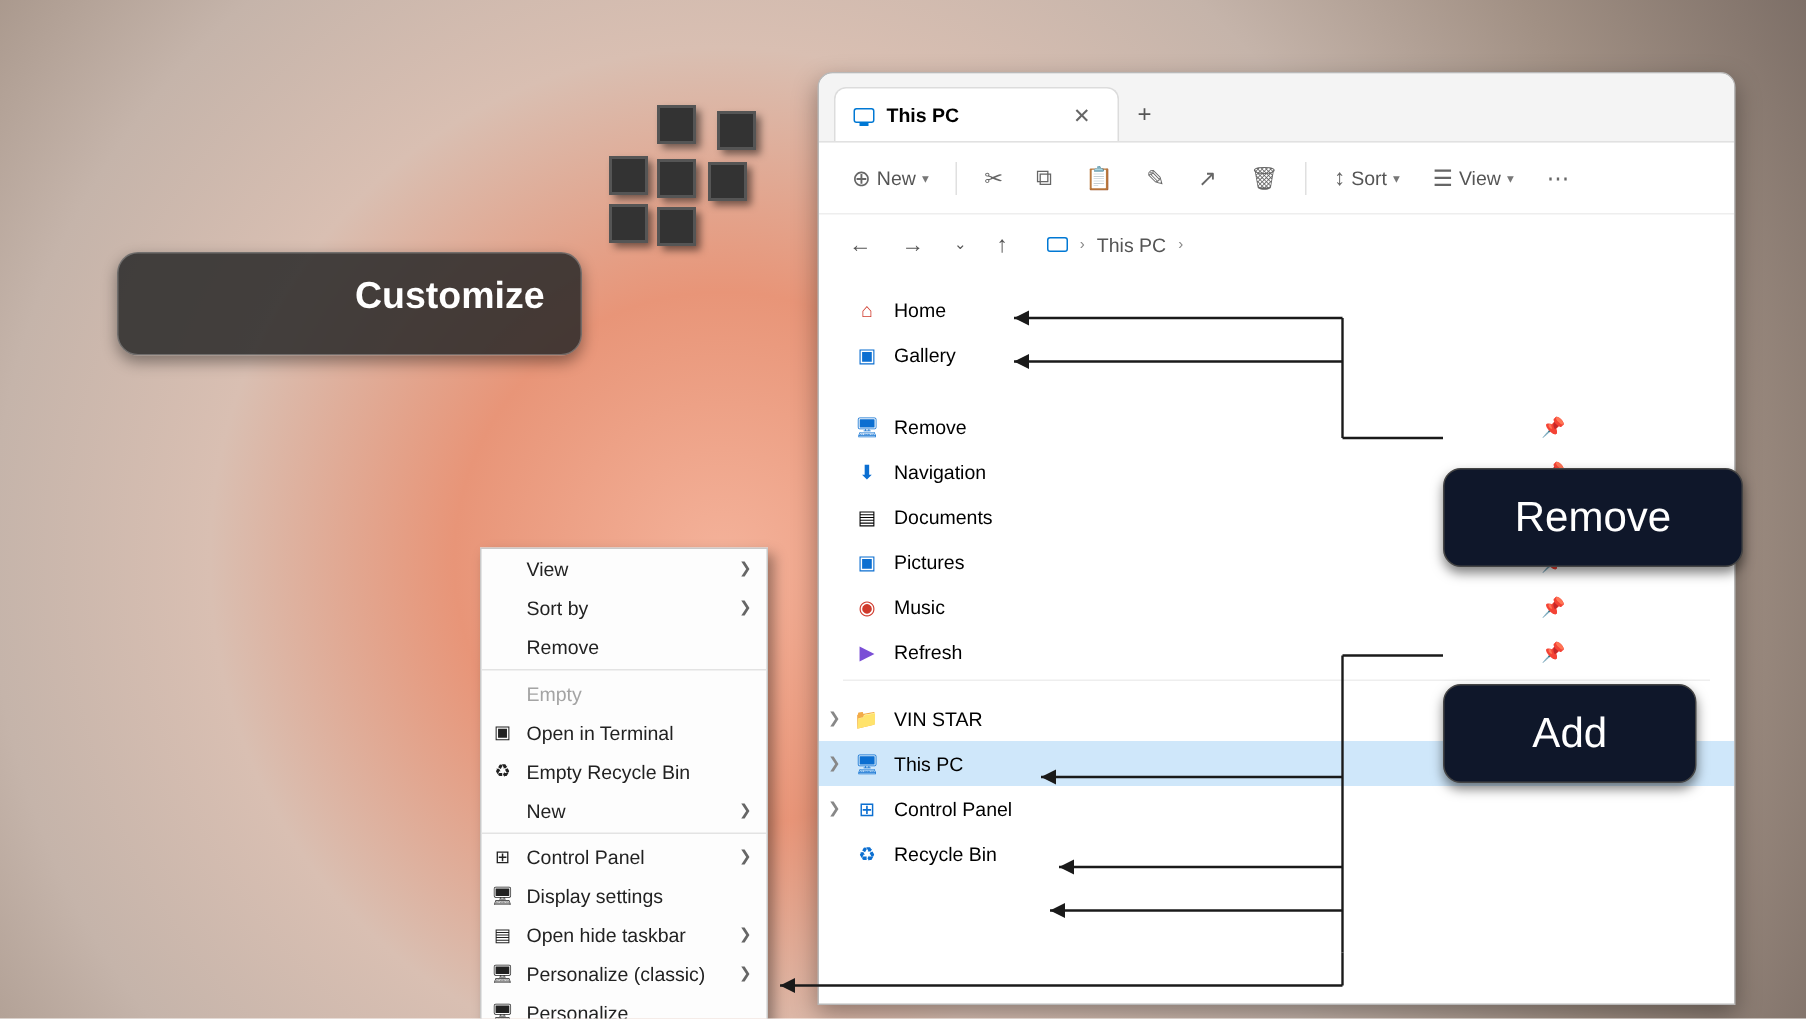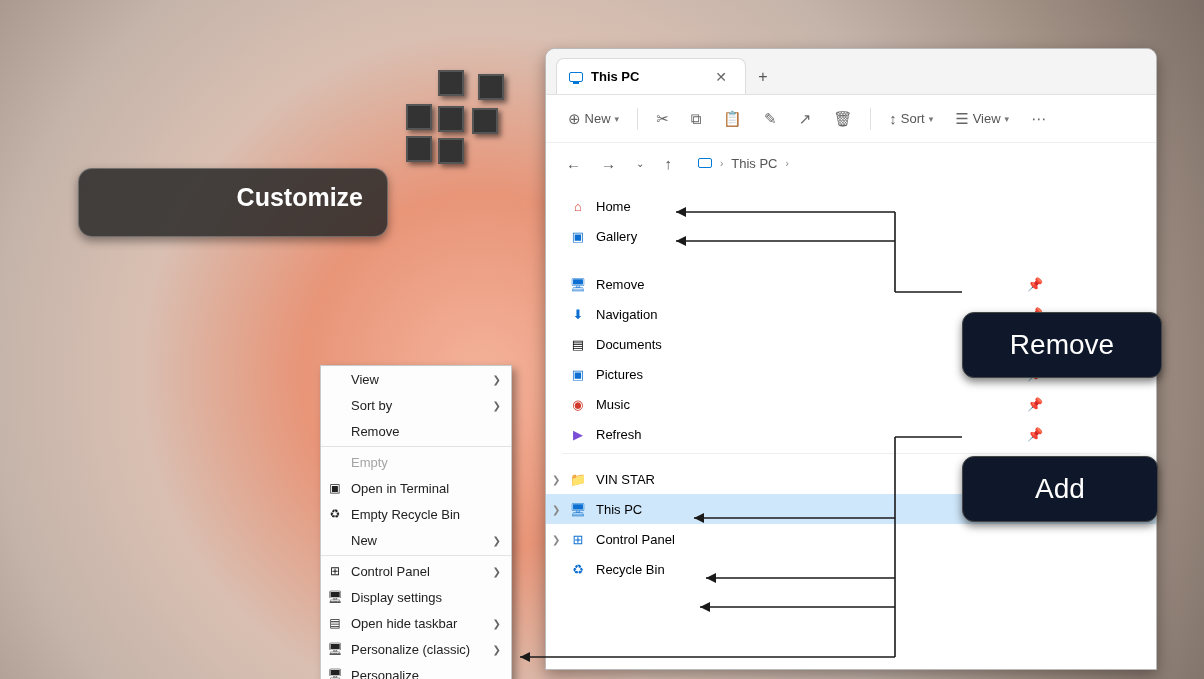--- a/index.html
+++ b/index.html
@@ -28,21 +28,21 @@
 
 .badge {
   position: absolute; background: #0f172a; color: #fff;
   border: 1px solid #444; border-radius: 12px;
   font-size: 28px; text-align: center;
   box-shadow: 0 4px 8px rgba(0,0,0,0.5);
   padding: 16px 10px;
   margin-top: 48px;
 }
 .badge-remove { left: 962px; top: 264px; width: 200px; }
-.badge-add { left: 962px; top: 408px; width: 196px; }
+.badge-add { left: 962px; top: 408px; width: 169px; }
 
 
 .ctx {
   position: absolute; left: 320px; top: 365px;
   width: 192px; background: #fdfdfd; border: 1px solid #c9c9c9;
   box-shadow: 4px 4px 8px rgba(0,0,0,0.35);
   font-size: 13px; color: #222;
 }
 .ctx .row { display: flex; align-items: center; height: 26px; padding: 0 10px 0 30px; position: relative; }
 .ctx .row .ico { position: absolute; left: 6px; width: 16px; height: 16px; display: flex; align-items: center; justify-content: center; font-size: 12px; }

